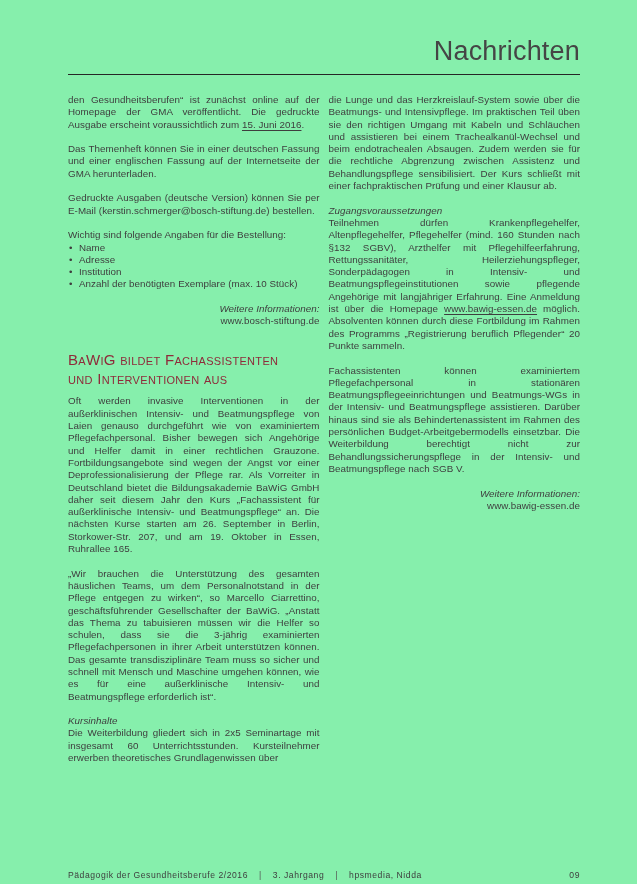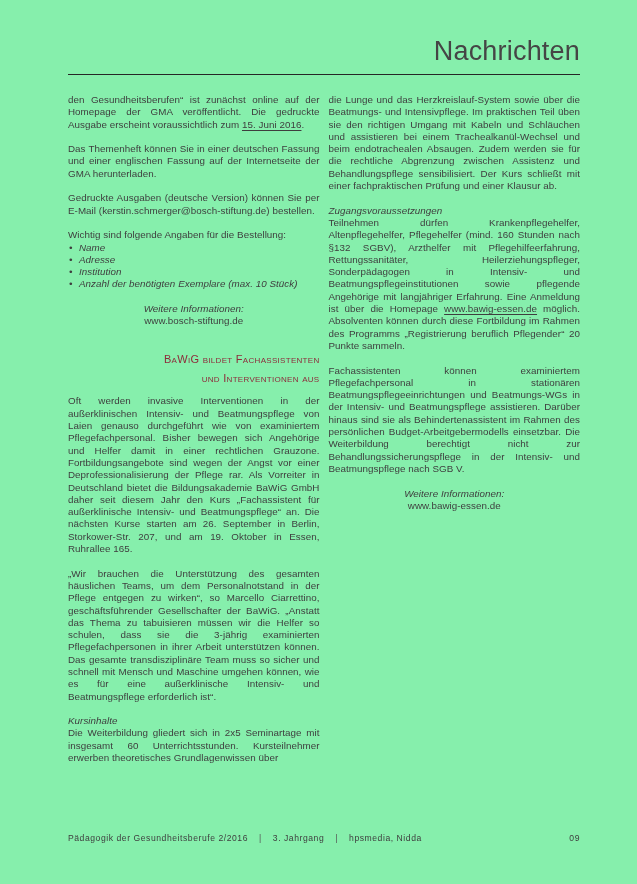--- a/index.html
+++ b/index.html
@@ -36,40 +36,40 @@
     font-size: 9.8px;
     line-height: 12.3px;
     text-align: justify;
     letter-spacing: 0.05px;
     hyphens: auto;
   }
   .col p { margin: 0 0 12.3px 0; }
   .col p.tight { margin-bottom: 0; }
   .it { font-style: italic; }
   ul.bullets { list-style: none; margin: 0 0 12.3px 0; padding: 0; text-align: left; }
-  ul.bullets li { position: relative; padding-left: 11px; font-style: italic; }
+  ul.bullets li { position: relative; padding-left: 11px; }
   ul.bullets li::before { content: "\2022"; position: absolute; left: 1px; }
-  .info span { display: block; text-align: center; }
+  .info span { display: block; text-align: right; }
   h2.article-heading {
     margin: 22px 0 7px 0;
-    font-size: 11px;
+    font-size: 15px;
     line-height: 19.4px;
     font-weight: normal;
     font-variant: small-caps;
     color: var(--accent, #8e2b3a);
     letter-spacing: 0.3px;
-    text-align: right;
+    text-align: left;
   }
   h2.article-heading span { display: block; }
   .ulink { text-decoration: underline; text-underline-offset: 1.5px; }
   .footer {
     position: absolute;
     left: 68px;
     right: 57px;
-    top: 833px;
+    top: 870px;
     display: flex;
     justify-content: space-between;
     align-items: baseline;
     font-size: 8.6px;
     letter-spacing: 0.55px;
     color: #3e3e3e;
   }
   .footer .sep { margin: 0 11px; color: #555; }
 </style>
 </head>

